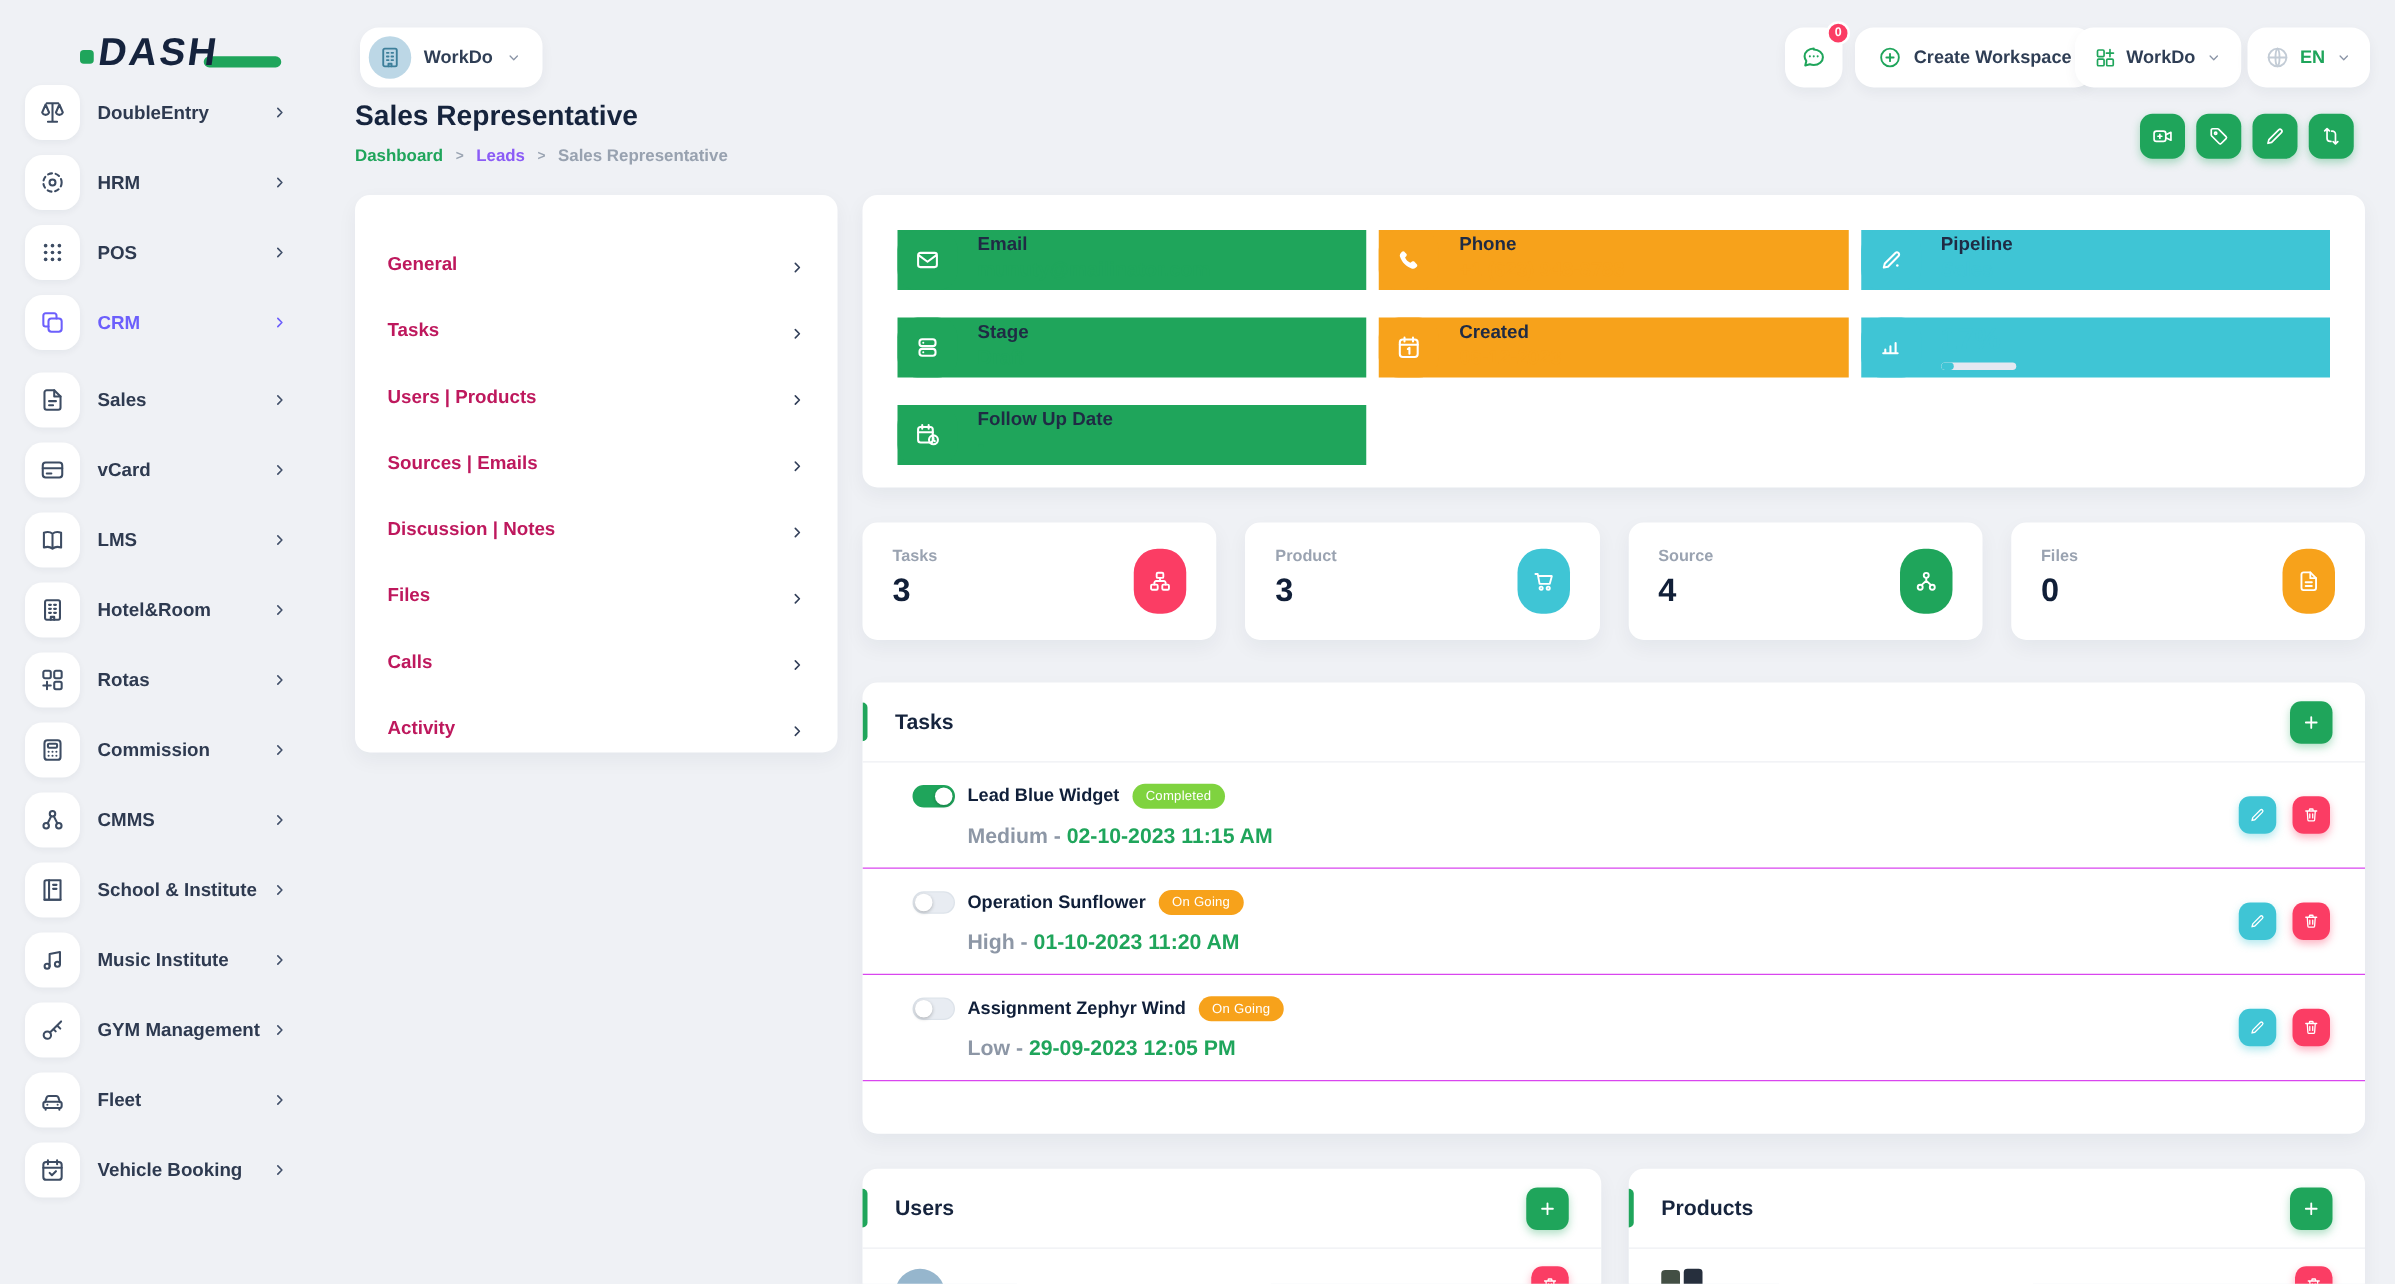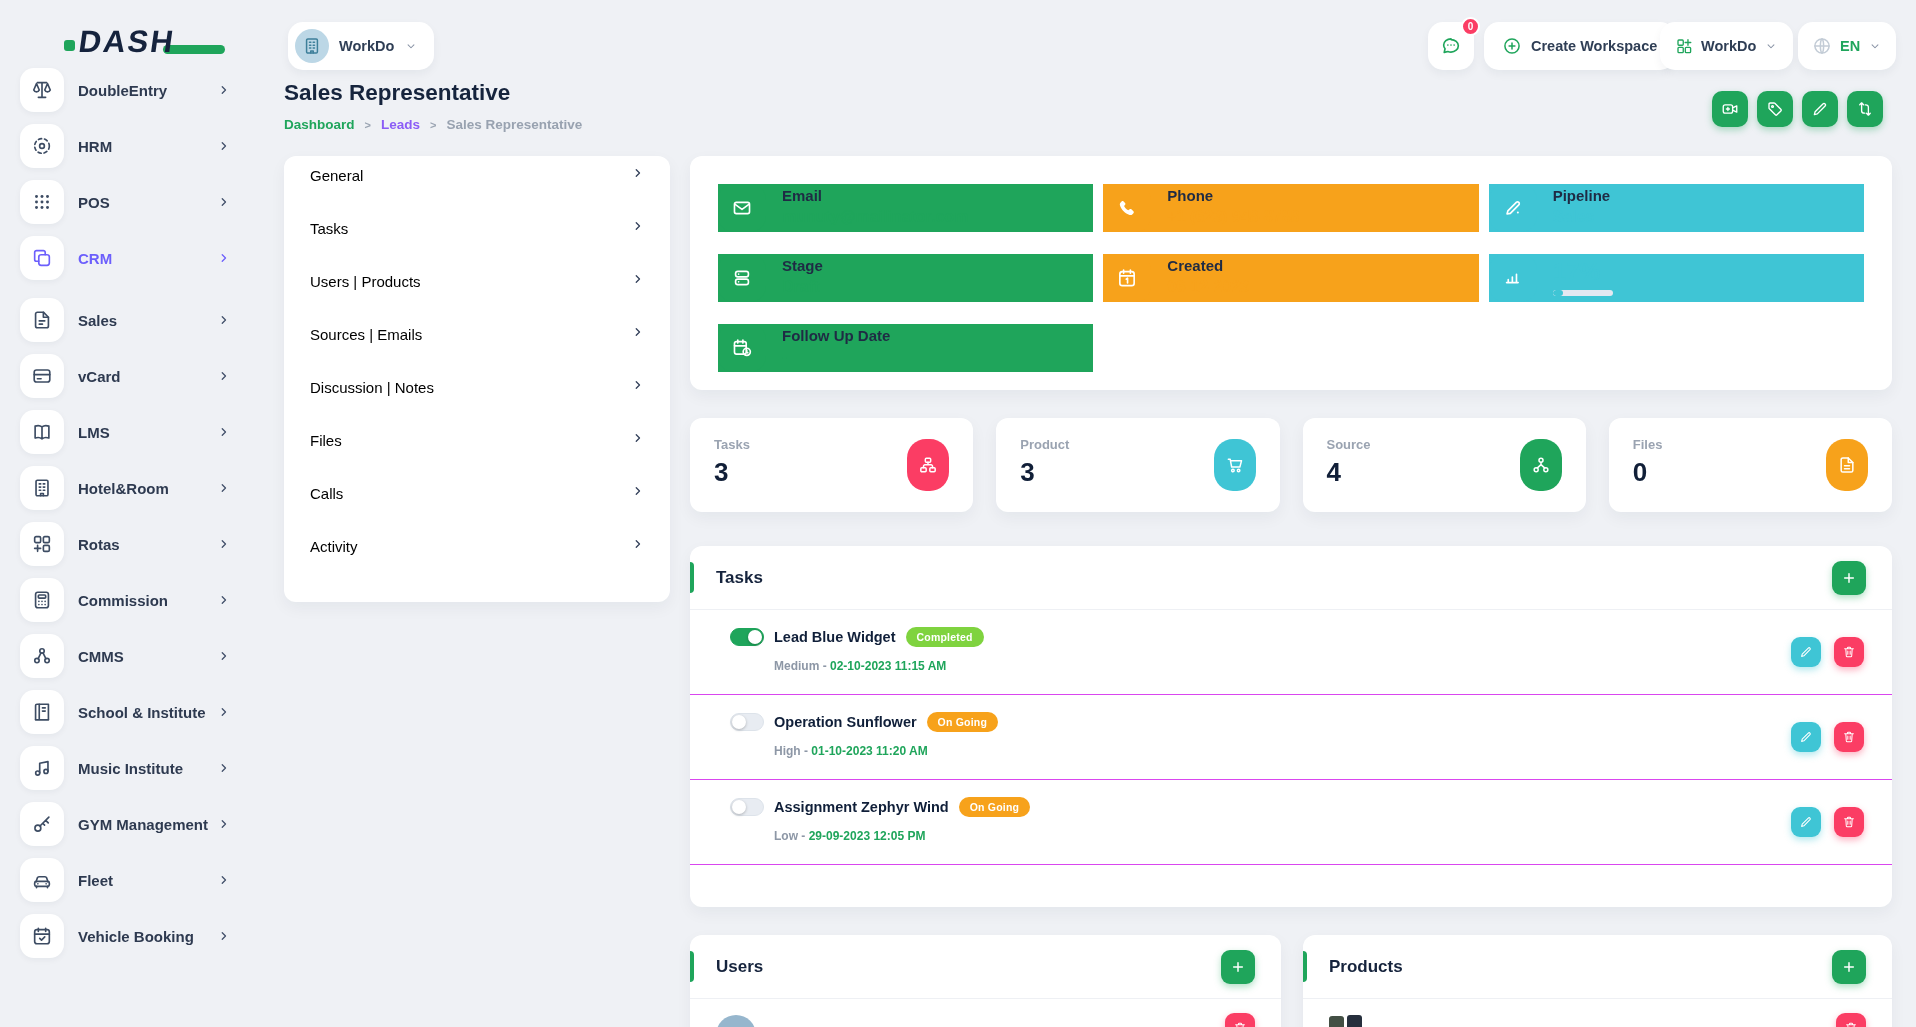--- a/index.html
+++ b/index.html
@@ -54,21 +54,21 @@
   .crumb-cur{color:#98a2b0}
   .crumb-sep{color:#9aa4b2;margin:0 10px;font-size:11px}
   .crumb-sep::before{content:">"}
   .title-actions{position:absolute;top:91px;left:1712px;display:flex;gap:9px}
   .ta-btn{width:36px;height:36px;border-radius:10px;background:var(--green);color:#fff;display:flex;align-items:center;justify-content:center;cursor:pointer;box-shadow:0 3px 7px rgba(31,165,91,.35)}
 
   
   .card{position:absolute;background:#fff;border-radius:12px;box-shadow:0 6px 16px rgba(24,38,63,.05)}
 
   .menu-card{left:284px;top:156px;width:386px;height:446px;padding:11px 0}
-  .menu-item{height:53px;display:flex;align-items:flex-start;padding:0 26px;font-size:15px;font-weight:400;color:#000000;cursor:pointer}
+  .menu-item{height:53px;display:flex;align-items:flex-end;padding:0 26px;font-size:15px;font-weight:700;color:#be185d;cursor:pointer}
   .menu-item .ic{margin-left:auto;color:#33405a}
 
   .info-card{left:690px;top:156px;width:1202px;height:234px}
   .info-grid{display:grid;grid-template-columns:1fr 1fr 1fr;padding:28px 28px 22px;row-gap:22px;column-gap:10px}
   .info-cell{display:flex;gap:16px;align-items:flex-start}
   .ibox{width:48px;height:48px;border-radius:16px;color:#fff;display:flex;align-items:center;justify-content:center}
   .ilabel{font-size:15px;font-weight:700;color:#1f2b44;margin-top:3px}
   .ival{font-size:16px;font-weight:700;margin-top:4px}
   .info-cell.v-green .ibox{background:var(--green)}   .info-cell.v-green .ival{color:var(--green)}
   .info-cell.v-orange .ibox{background:var(--orange)} .info-cell.v-orange .ival{color:var(--orange)}
@@ -85,24 +85,24 @@
   .v-pink{background:var(--pink)}.v-teal{background:var(--teal)}.v-green{background:var(--green)}.v-orange{background:var(--orange)}
 
   .tasks-card{left:690px;top:546px;width:1202px;height:361px;overflow:hidden}
   .sec-head{height:64px;display:flex;align-items:center;padding:0 26px;border-bottom:1px solid #eef0f4;position:relative}
   .sec-head::before{content:"";position:absolute;left:0;top:16px;bottom:16px;width:4px;background:var(--green);border-radius:0 4px 4px 0}
   .sec-title{font-size:17px;font-weight:700;color:#16243d}
   .add-btn{margin-left:auto;width:34px;height:34px;border-radius:9px;background:var(--green);color:#fff;display:flex;align-items:center;justify-content:center;cursor:pointer;box-shadow:0 3px 7px rgba(31,165,91,.35)}
   .task-row{position:relative;height:85px;border-bottom:1px solid #d946ef;padding:17px 26px 0 40px}
   .task-line1{display:flex;align-items:center;gap:10px}
   .task-name{font-size:14.5px;font-weight:700;color:#101f39}
-  .badge{padding:4px 11px;border-radius:11px;font-size:10.5px;font-weight:700;color:#fff;letter-spacing:.2px}
+  .badge{padding:4px 11px;border-radius:11px;font-size:10.5px;font-weight:400;color:#fff;letter-spacing:.2px}
   .badge.v-success{background:var(--lgreen)}
   .badge.v-warning{background:var(--orange)}
-  .task-sub{margin:12px 0 0 44px;font-size:12px;font-weight:600}
+  .task-sub{margin:12px 0 0 44px;font-size:17px;font-weight:600}
   .task-priority{color:#8d97a6}
   .task-date{color:var(--green)}
   .toggle{width:34px;height:18px;border-radius:10px;background:#e8ecf2;border:1px solid #dde3ea;position:relative;cursor:pointer;flex:none}
   .toggle .knob{position:absolute;top:1px;left:1px;width:14px;height:14px;border-radius:50%;background:#fff;box-shadow:0 1px 3px rgba(0,0,0,.25)}
   .toggle.on{background:var(--green);border-color:var(--green)}
   .toggle.on .knob{left:auto;right:1px}
   .task-actions{position:absolute;right:28px;top:50%;transform:translateY(-50%);display:flex;gap:13px}
   .act{width:30px;height:30px;border-radius:9px;color:#fff;display:flex;align-items:center;justify-content:center;cursor:pointer}
   .act.edit{background:var(--teal);box-shadow:0 3px 7px rgba(63,197,213,.4)}
   .act.del{background:var(--pink);box-shadow:0 3px 7px rgba(251,61,100,.4)}

